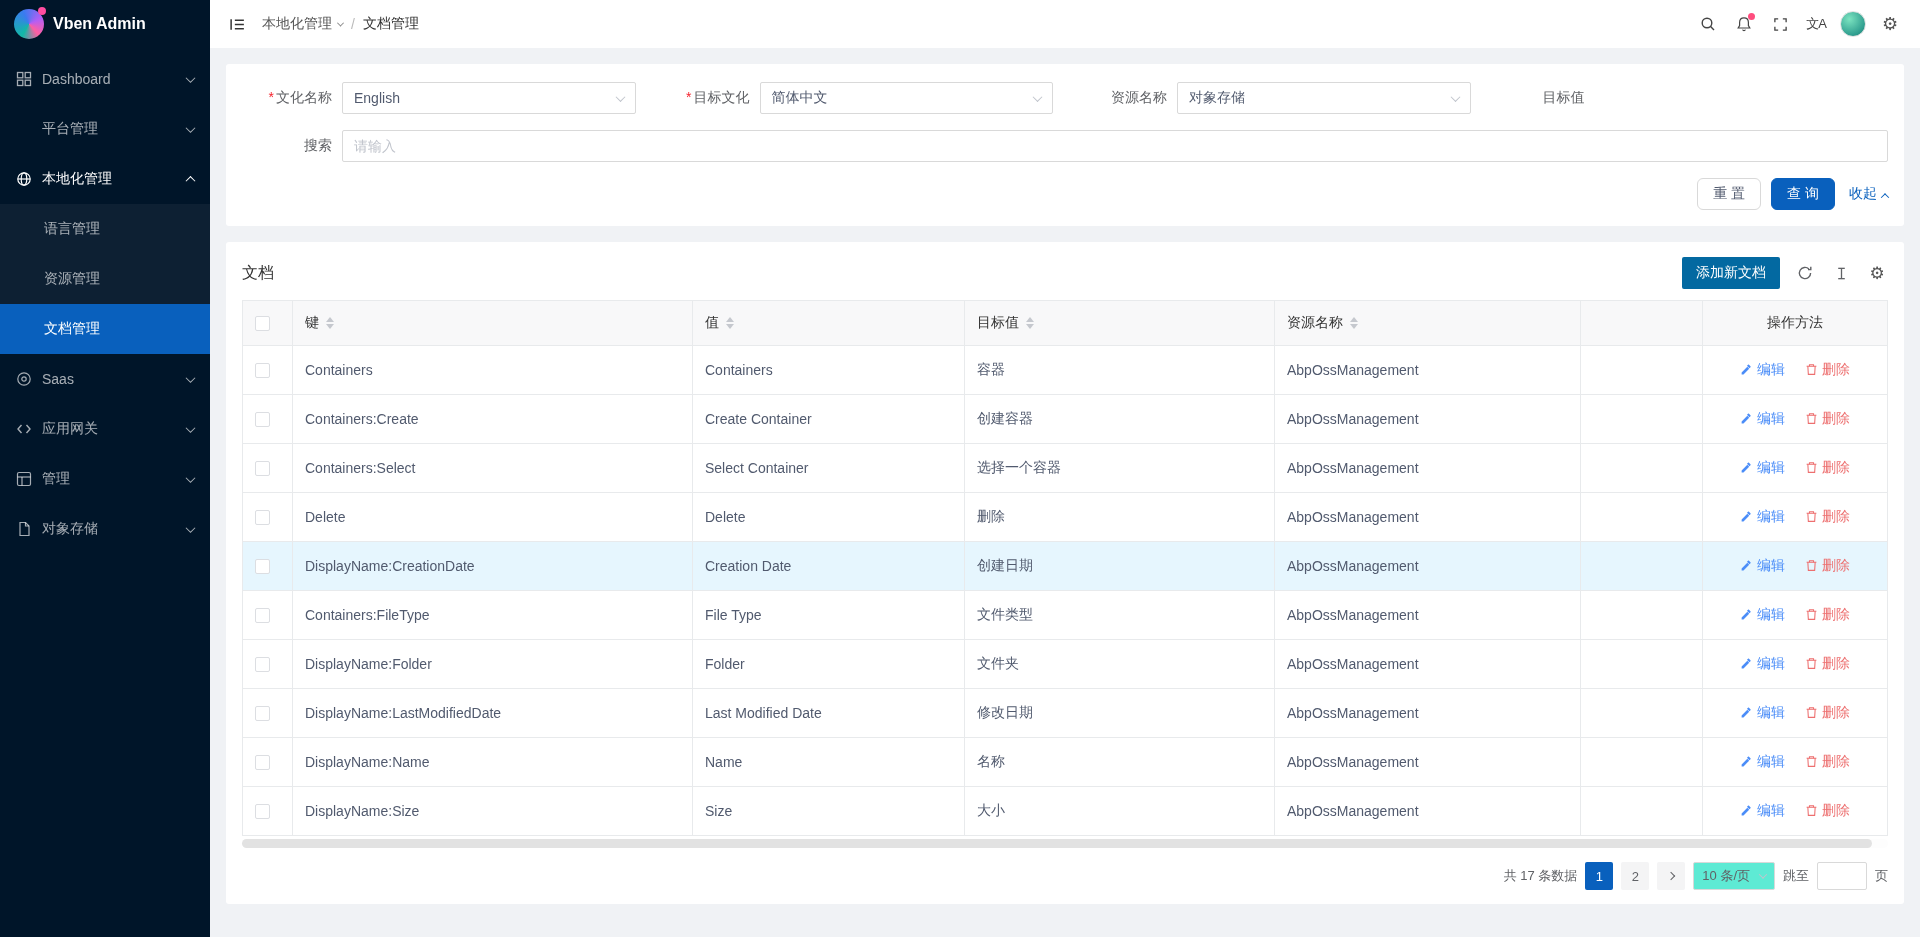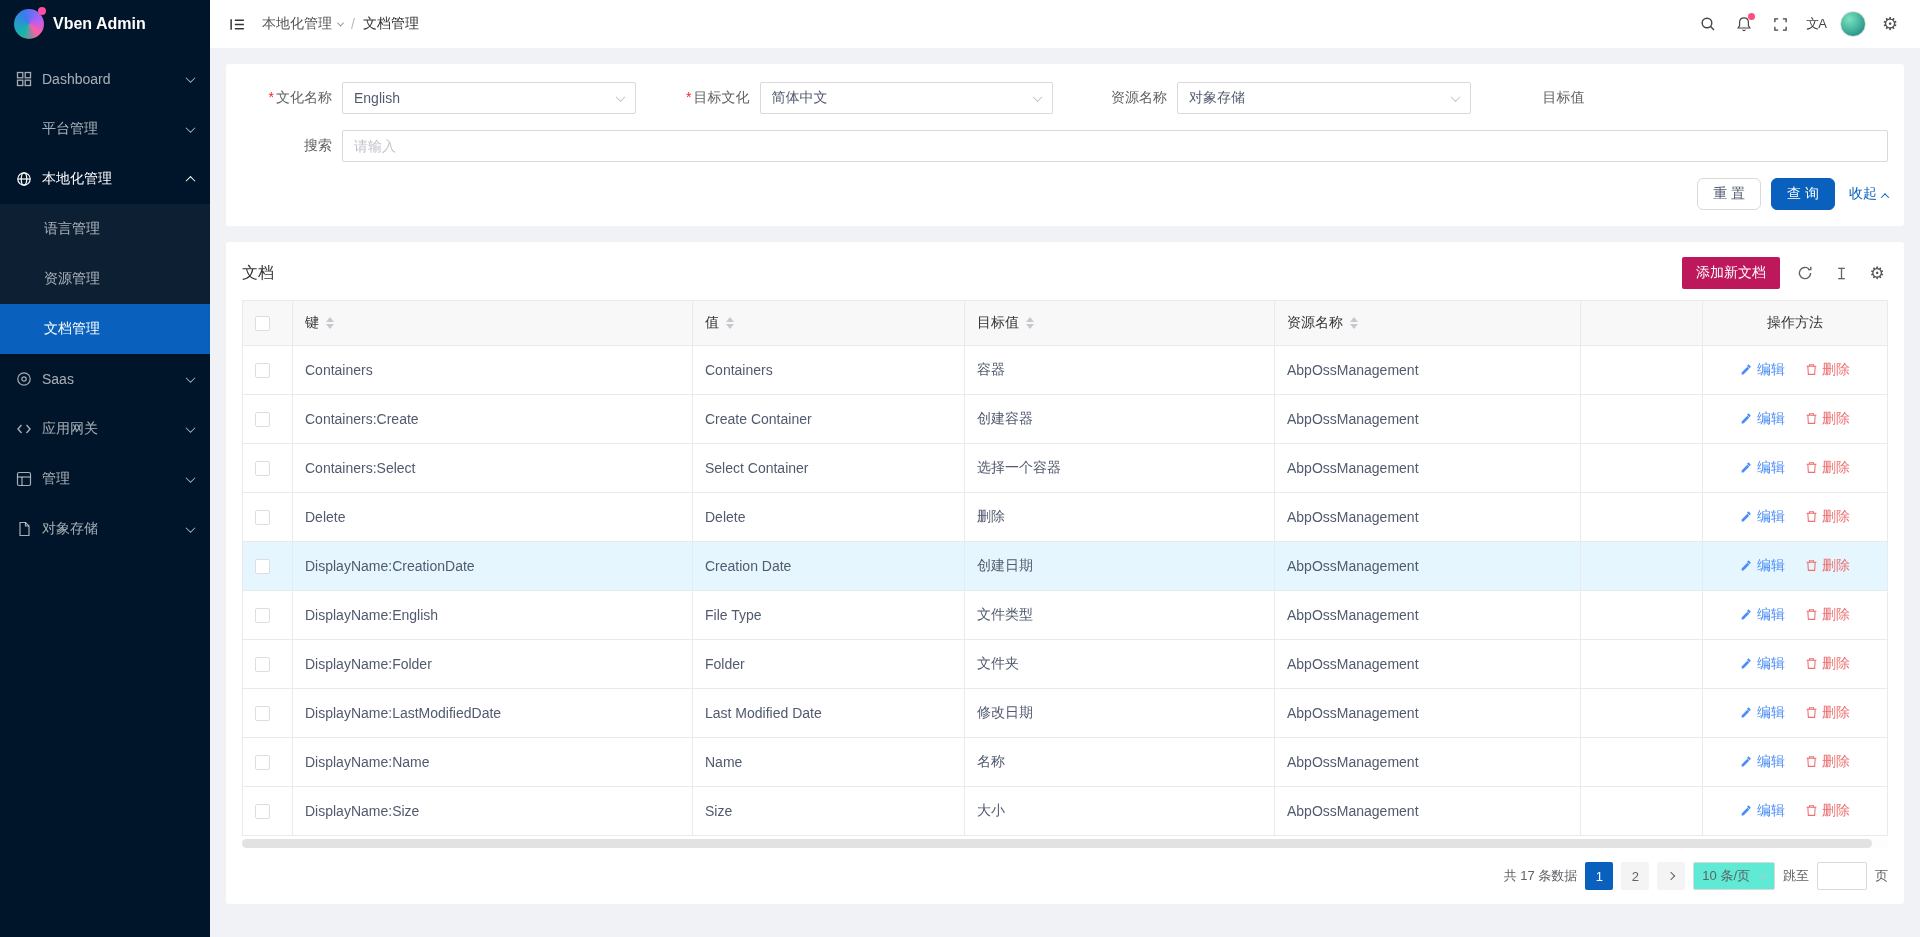--- a/index.html
+++ b/index.html
@@ -68,21 +68,21 @@
   .btn { height: 32px; padding: 0 15px; border-radius: 6px; border: 1px solid #d9d9d9; background: #fff; color: #515a6e; font-size: 14px; cursor: pointer; font-family: inherit; }
   .btn-primary { background: #0960bd; border-color: #0960bd; color: #fff; }
   .collapse-link { color: #0960bd; display: inline-flex; align-items: center; gap: 5px; cursor: pointer; margin-left: 4px; }
   .collapse-link .chev { width:6px; height:6px; margin-top: 4px; }
 
   
   .table-card { margin-top: 16px; padding: 12px 16px 14px; flex: 0 0 auto; }
   .tc-head { display: flex; align-items: center; height: 38px; }
   .tc-title { font-size: 16px; color: #333; font-weight: 500; }
   .tc-actions { margin-left: auto; display: flex; align-items: center; gap: 14px; }
-  .btn-add { height: 32px; padding: 0 14px; background: #be185d; color: #fff; border: none; border-radius: 2px; font-size: 14px; cursor: pointer; font-family: inherit; }
+  .btn-add { height: 32px; padding: 0 14px; background: #0369a1; color: #fff; border: none; border-radius: 2px; font-size: 14px; cursor: pointer; font-family: inherit; }
   .tool-icon { width: 22px; height: 22px; display: flex; align-items: center; justify-content: center; color: #606266; cursor: pointer; }
 
   table.grid { width: 100%; border-collapse: collapse; table-layout: fixed; margin-top: 8px; border: 1px solid #e8eaec; }
   .grid th, .grid td { border: 1px solid #e8eaec; padding: 0 12px; text-align: left; overflow: hidden; white-space: nowrap; text-overflow: ellipsis; }
   .grid th { height: 45px; background: #f8f8f9; color: #333; font-weight: 500; }
   .grid td { height: 49px; color: #515a6e; }
   .grid .center { text-align: center; }
   .grid tr.row-hl td { background: #e6f6fe; }
   .th-inner { display: inline-flex; align-items: center; }
   .sorter { display: inline-flex; flex-direction: column; gap: 2px; margin-left: 7px; }
@@ -497,21 +497,21 @@
                     <line x1="2" y1="4" x2="14" y2="4"></line>
                     <path d="M5.5 4V2.2h5V4"></path>
                     <path d="M3.5 4l.6 10h7.8l.6-10"></path>
                   </svg>
                   <span>删除</span>
                 </a>
             </td>
           </tr>
           <tr>
             <td class="td-cb"><span class="cb"></span></td>
-            <td>DisplayName:English</td>
+            <td>Containers:FileType</td>
             <td>File Type</td>
             <td>文件类型</td>
             <td>AbpOssManagement</td>
             <td></td>
             <td class="center">
               <a class="link edit">
                   <svg width="13" height="13" viewBox="0 0 16 16" fill="currentColor">
                     <path d="M2 11.7V14h2.3l7-7L9 4.7l-7 7zM12.9 5.1c.3-.3.3-.8 0-1.1L11 2.1c-.3-.3-.8-.3-1.1 0L8.6 3.4l3 3 1.3-1.3z"></path>
                   </svg>
                   <span>编辑</span>

